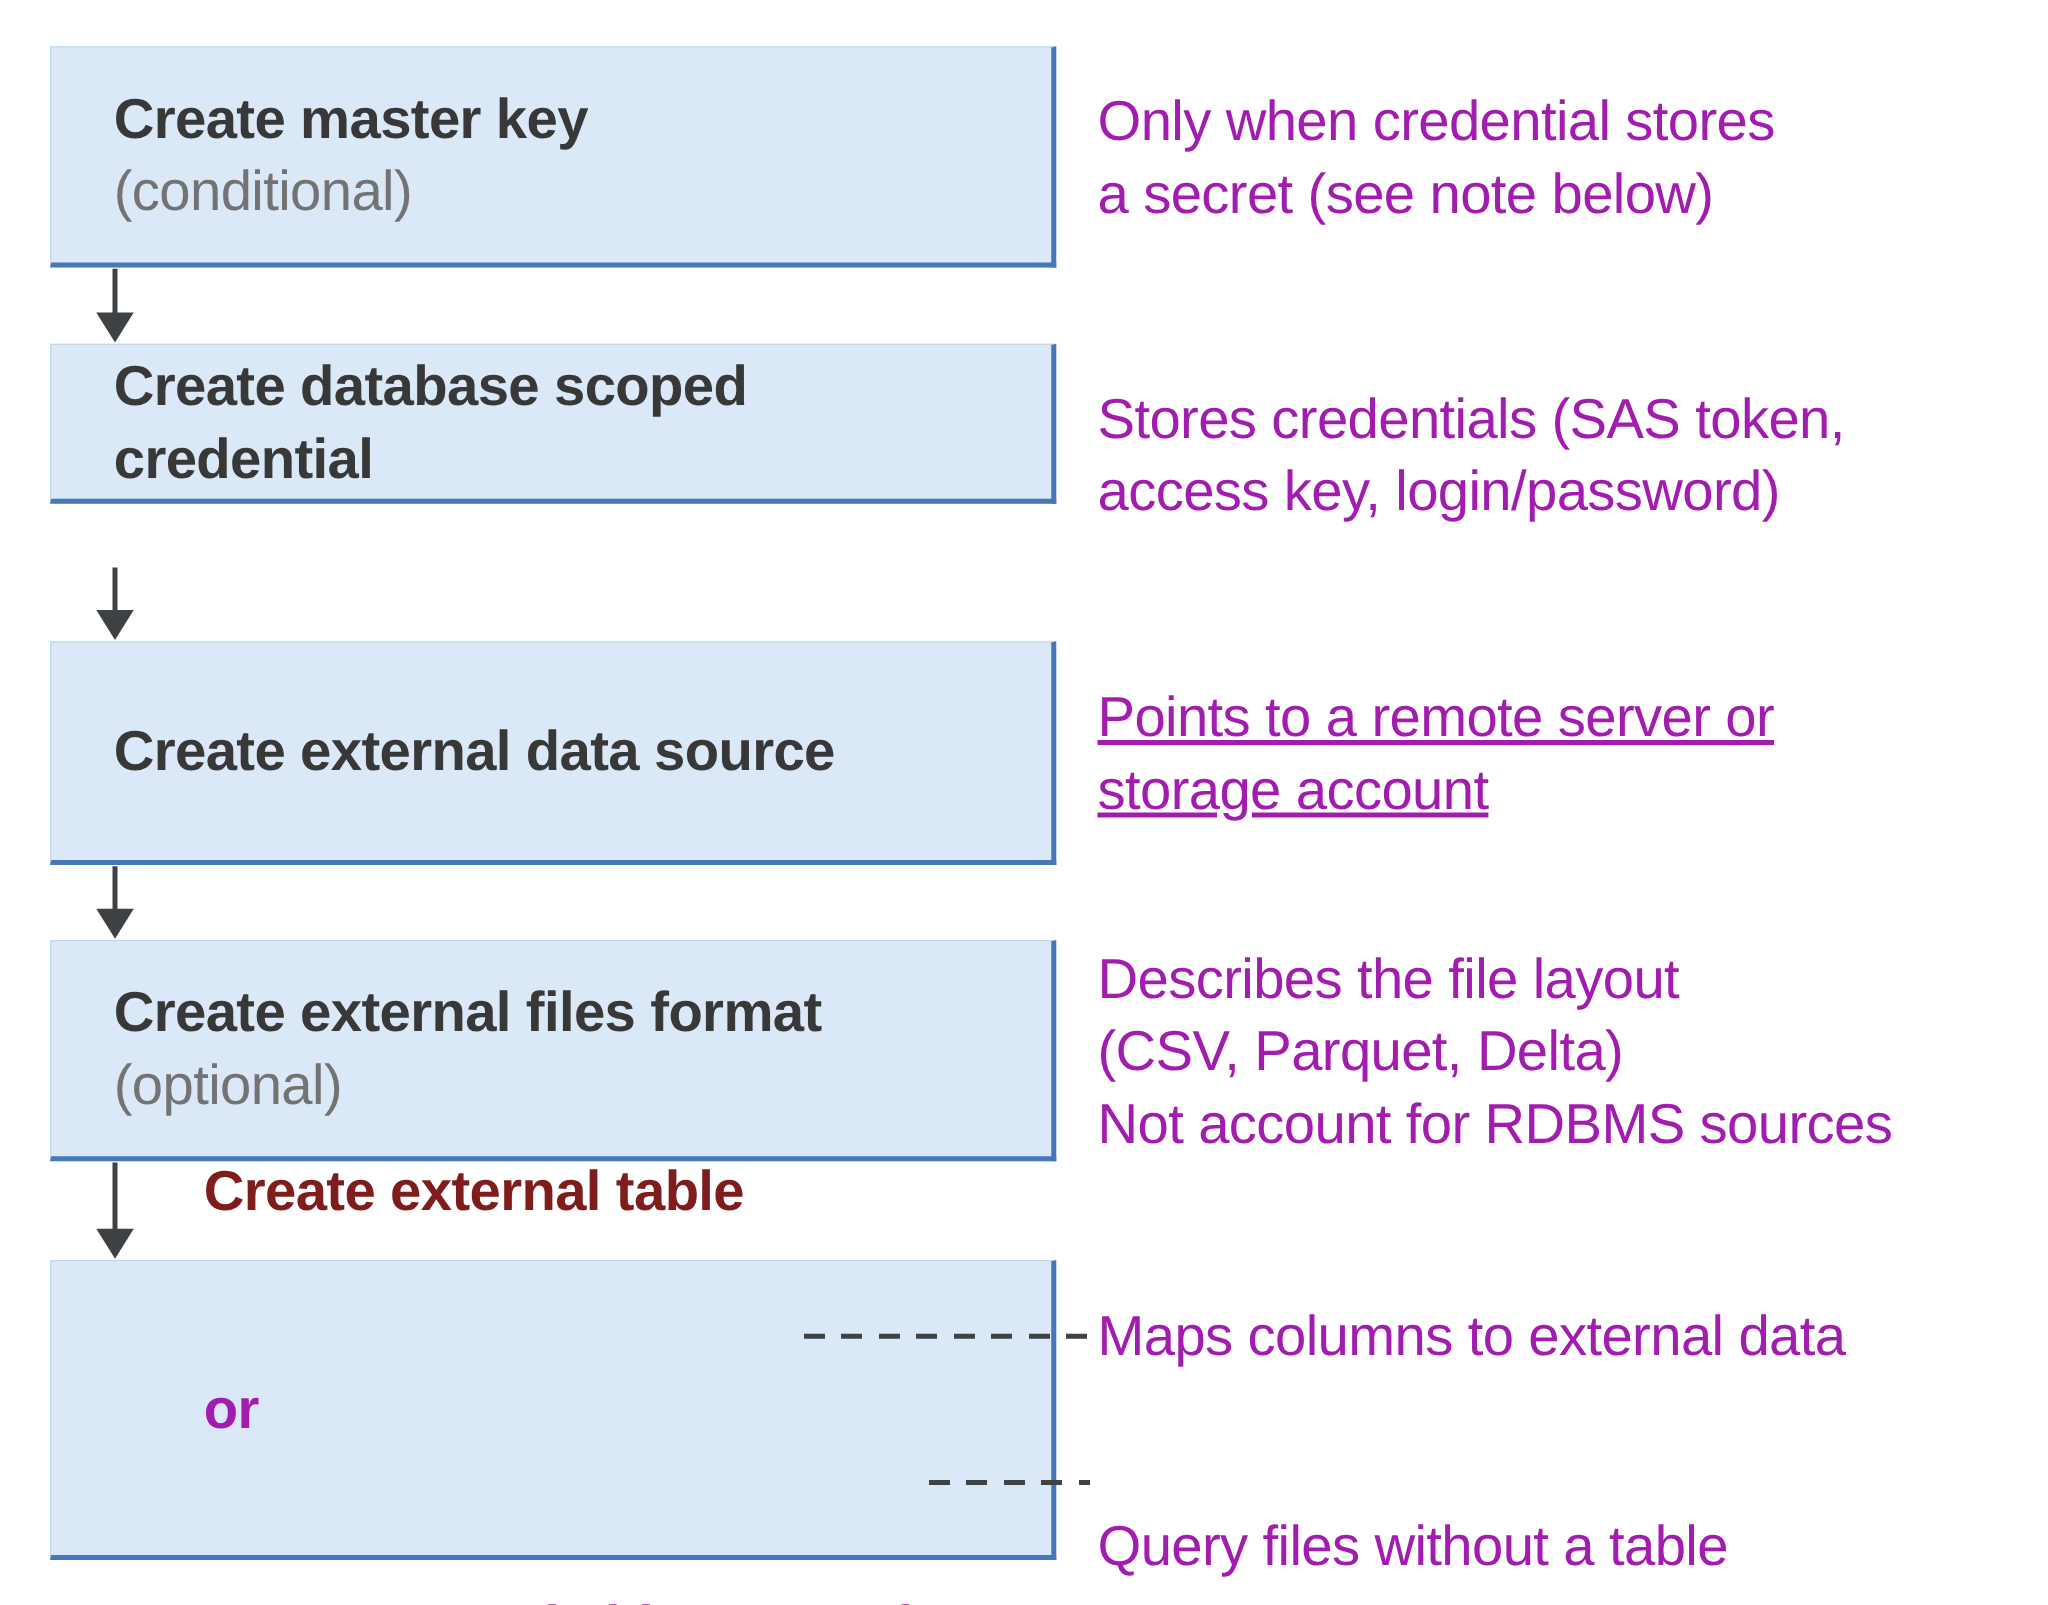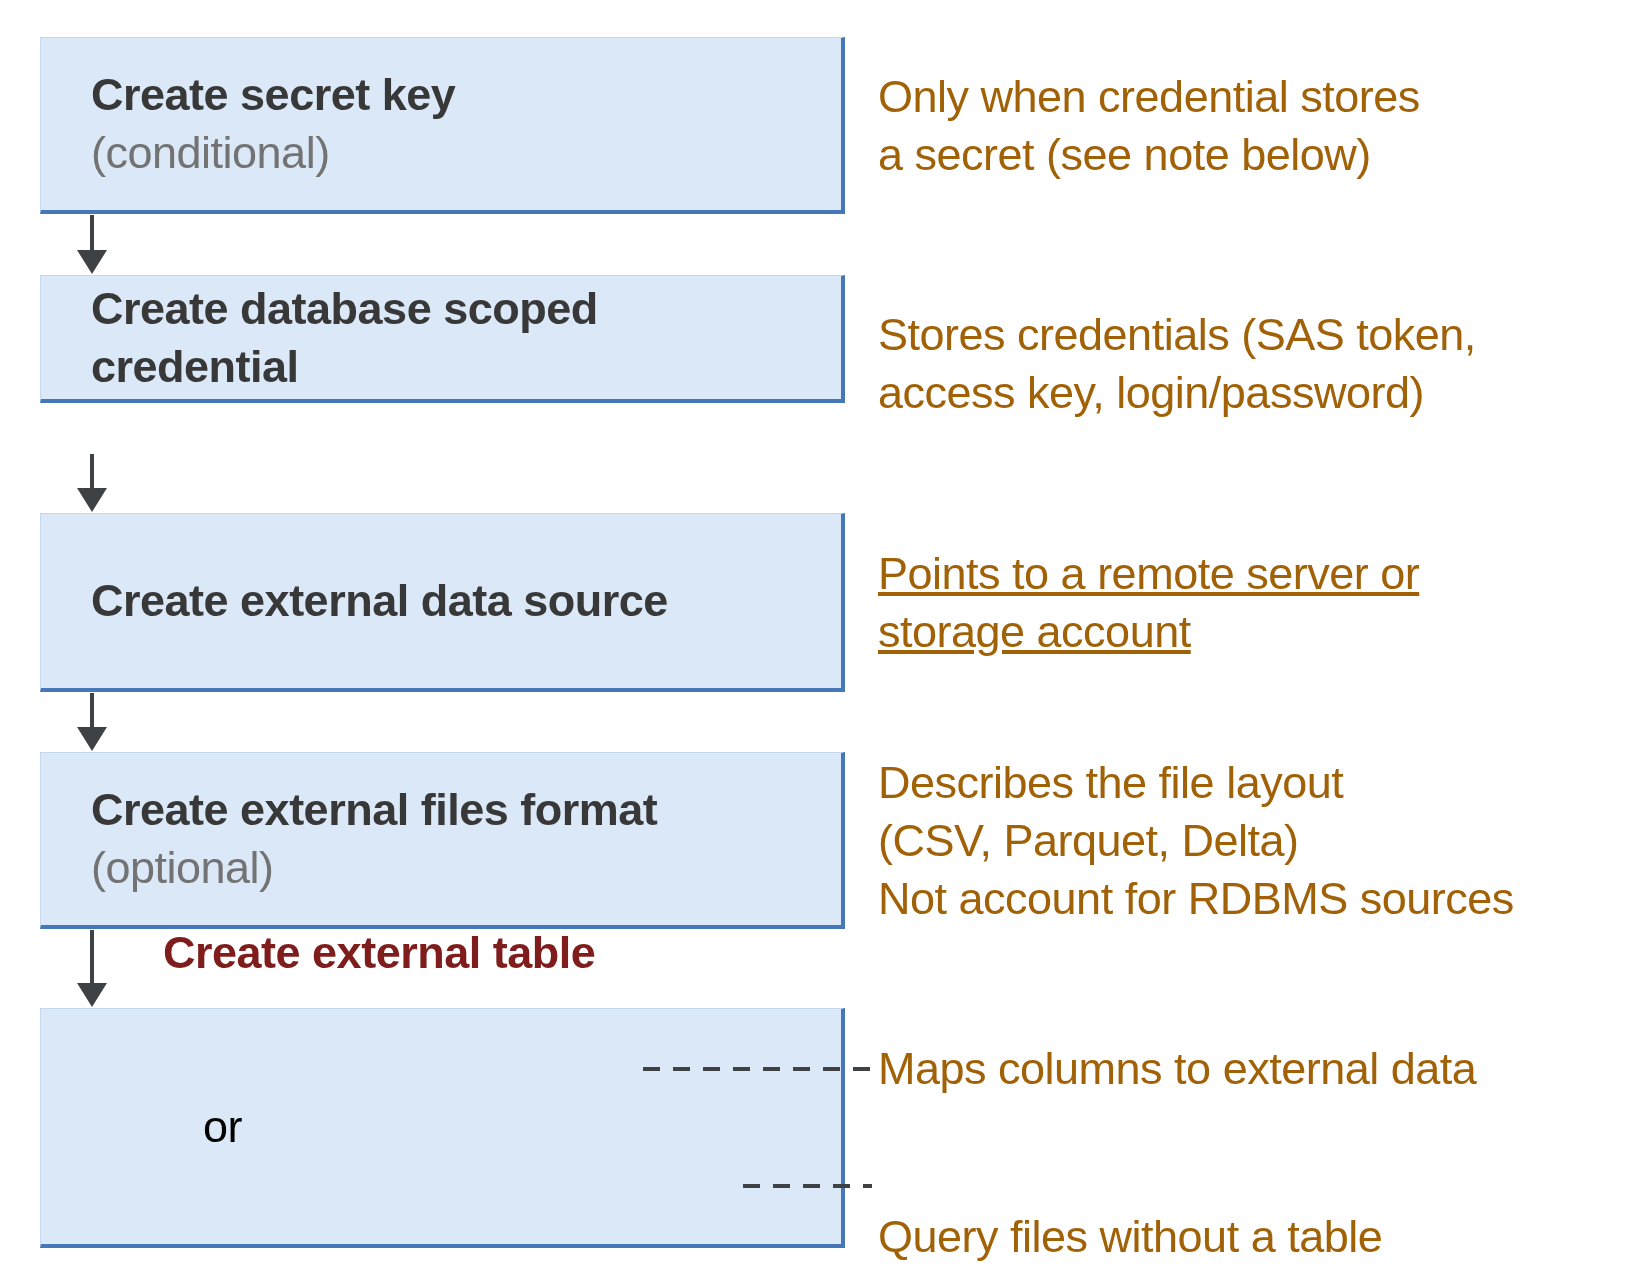--- a/index.html
+++ b/index.html
@@ -43,29 +43,29 @@
     white-space: pre;
     letter-spacing: -0.5px;
   }
   .box-line {
     font-size: 45px;
     line-height: 58px;
     white-space: pre;
     letter-spacing: -0.5px;
   }
   .box-line .bold { font-weight: bold; color: #7f1d1d; }
-  .box-line .plain { font-weight: normal; color: #000000; margin-left: 40px; }
+  .box-line .plain { font-weight: bold; color: #a21caf; }
   .note {
     position: absolute;
     left: 878px;
     display: flex;
     align-items: center;
     font-size: 45px;
     line-height: 58px;
-    color: #a16207;
+    color: #a21caf;
     white-space: pre;
     letter-spacing: -0.5px;
   }
   .flow-arrow {
     position: absolute;
     left: 77px;
     width: 30px;
   }
   .arrow-shaft {
     position: absolute;
@@ -108,21 +108,21 @@
   .n6 { top: 1172px; height: 58px; margin-top: 36px; }
   .d1 { top: 1067px; left: 643px; width: 229px; }
   .d2 { top: 1184px; left: 743px; width: 129px; }
 </style>
 </head>
 <body>
 
 <div class="canvas">
 
   <div class="step-box b1">
-    <div class="box-title">Create secret key</div>
+    <div class="box-title">Create master key</div>
     <div class="box-sub">(conditional)</div>
   </div>
   <div class="note n1">Only when credential stores
 a secret (see note below)</div>
 
   <div class="flow-arrow a1">
     <span class="arrow-shaft"></span>
     <span class="arrow-head"></span>
   </div>
 

